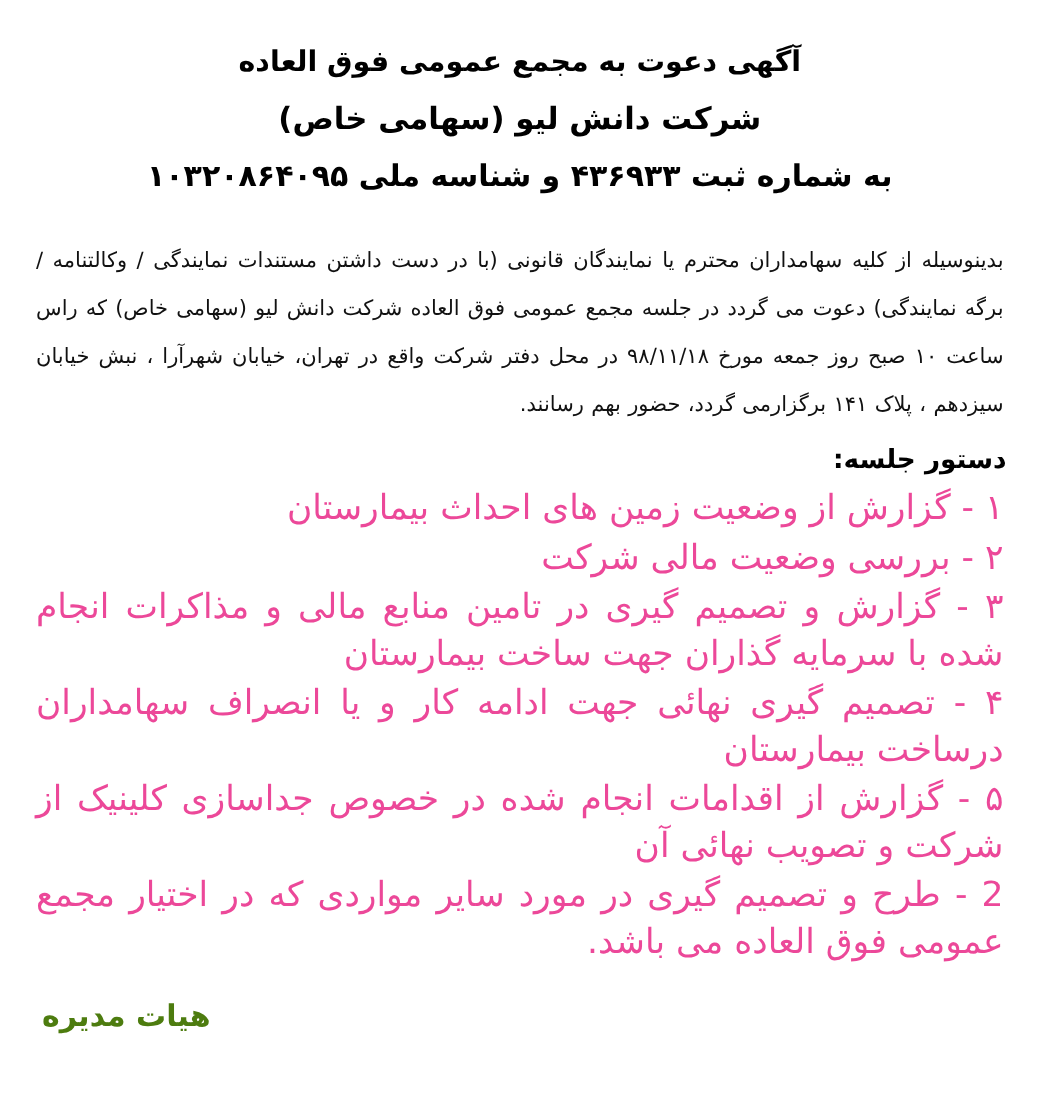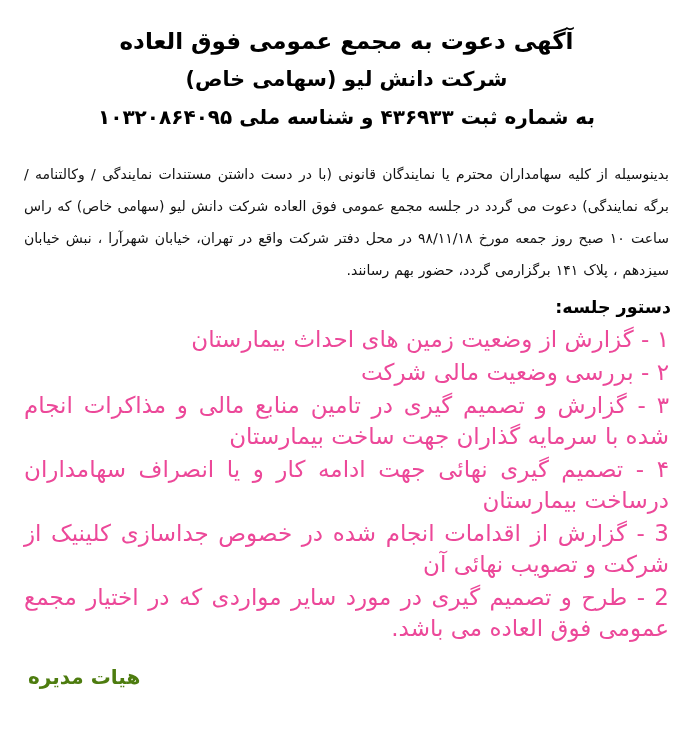--- a/index.html
+++ b/index.html
@@ -26,21 +26,21 @@
   }
 
   
   .title-block {
     text-align: center;
     margin: 0;
     padding-top: 8px;
   }
   .title-line {
     font-weight: bold;
-    font-size: 23px;
+    font-size: 19px;
     line-height: 38px;
     letter-spacing: 0;
     color: #000000;
     white-space: nowrap;
   }
   .title-line.l2 {
     font-size: 20.5px;
   }
   .title-line.l3 {
     font-size: 20px;
@@ -114,19 +114,19 @@
     <p class="body-par">بدینوسیله از کلیه سهامداران محترم یا نمایندگان قانونی (با در دست داشتن مستندات نمایندگی / وکالتنامه / برگه نمایندگی) دعوت می گردد در جلسه  مجمع عمومی فوق العاده شرکت دانش لیو (سهامی خاص) که راس ساعت ۱۰ صبح روز جمعه مورخ ۹۸/۱۱/۱۸ در محل دفتر شرکت واقع در تهران، خیابان شهرآرا ، نبش خیابان سیزدهم ، پلاک ۱۴۱ برگزارمی گردد، حضور بهم رسانند.</p>
   </div>
 
   <div class="agenda-heading">دستور جلسه:</div>
 
   <ul class="agenda-list">
     <li class="agenda-item">۱ - گزارش از وضعیت زمین های احداث بیمارستان</li>
     <li class="agenda-item">۲ - بررسی  وضعیت مالی شرکت</li>
     <li class="agenda-item">۳ - گزارش و تصمیم گیری در تامین منابع مالی و مذاکرات انجام شده با سرمایه گذاران جهت ساخت بیمارستان</li>
     <li class="agenda-item">۴ - تصمیم گیری نهائی جهت ادامه کار و یا انصراف سهامداران درساخت بیمارستان</li>
-    <li class="agenda-item">3 - گزارش از اقدامات انجام شده در خصوص جداسازی کلینیک از شرکت و تصویب نهائی آن</li>
+    <li class="agenda-item">۵ - گزارش از اقدامات انجام شده در خصوص جداسازی کلینیک از شرکت و تصویب نهائی آن</li>
     <li class="agenda-item">2 - طرح و تصمیم گیری در مورد سایر مواردی که در اختیار مجمع عمومی فوق العاده می باشد.</li>
   </ul>
 
   <div class="signature">هیات مدیره</div>
 
 </div>
 
 </body></html>

